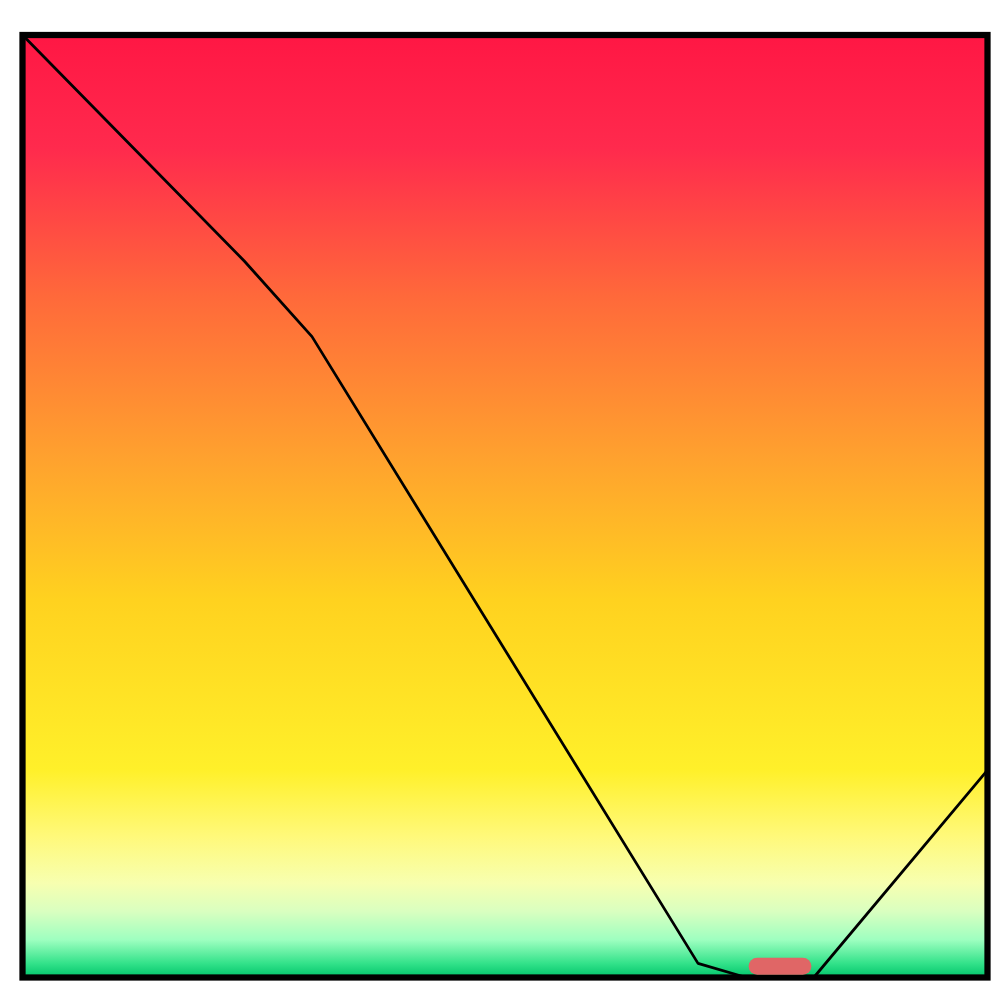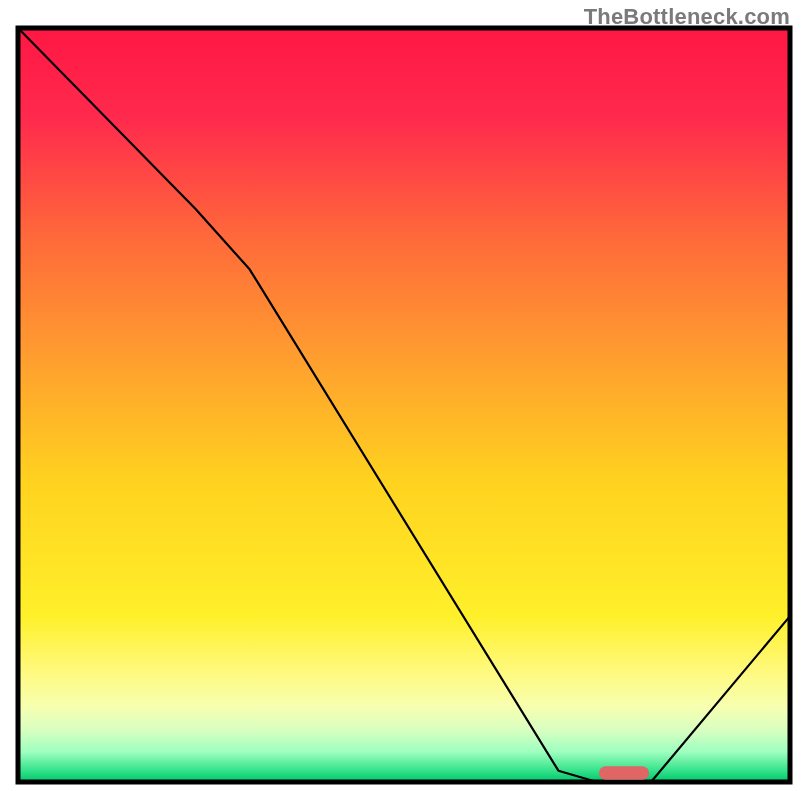--- a/index.html
+++ b/index.html
@@ -25,21 +25,20 @@
     letter-spacing: 0.2px;
   }
   svg {
     display: block;
   }
 </style>
 </head>
 <body>
 
 <div class="chart-container">
-  <div class="watermark">TheBottleneck.com</div>
   <svg id="chart-svg" width="800" height="800" viewBox="0 0 800 800">
     <defs>
       <linearGradient id="bg-grad" x1="0" y1="0" x2="0" y2="1">
           <stop offset="0.00%" stop-color="#ff1744"></stop>
           <stop offset="12.00%" stop-color="#ff2a4d"></stop>
           <stop offset="28.00%" stop-color="#ff6a3a"></stop>
           <stop offset="45.00%" stop-color="#ffa22e"></stop>
           <stop offset="60.00%" stop-color="#ffd21f"></stop>
           <stop offset="78.00%" stop-color="#fff02a"></stop>
           <stop offset="85.00%" stop-color="#fff97a"></stop>

